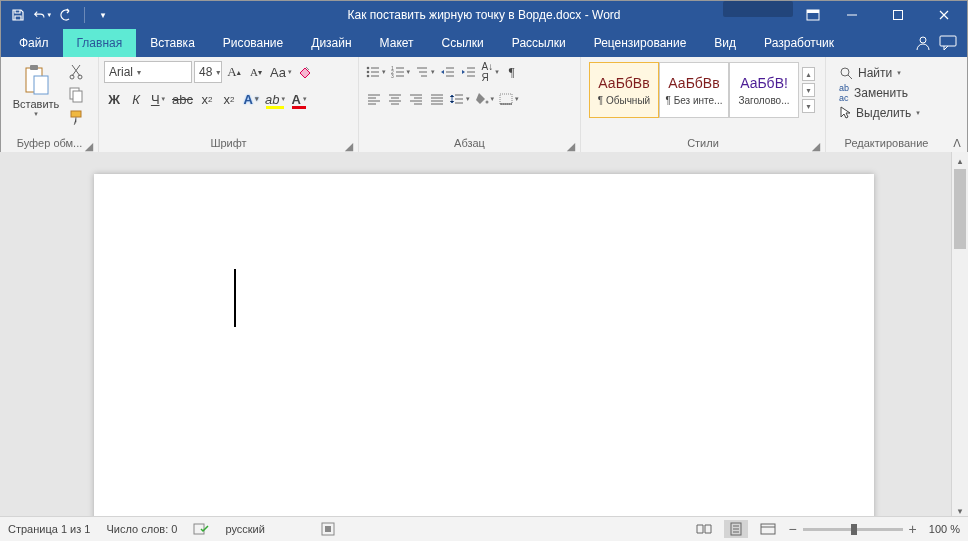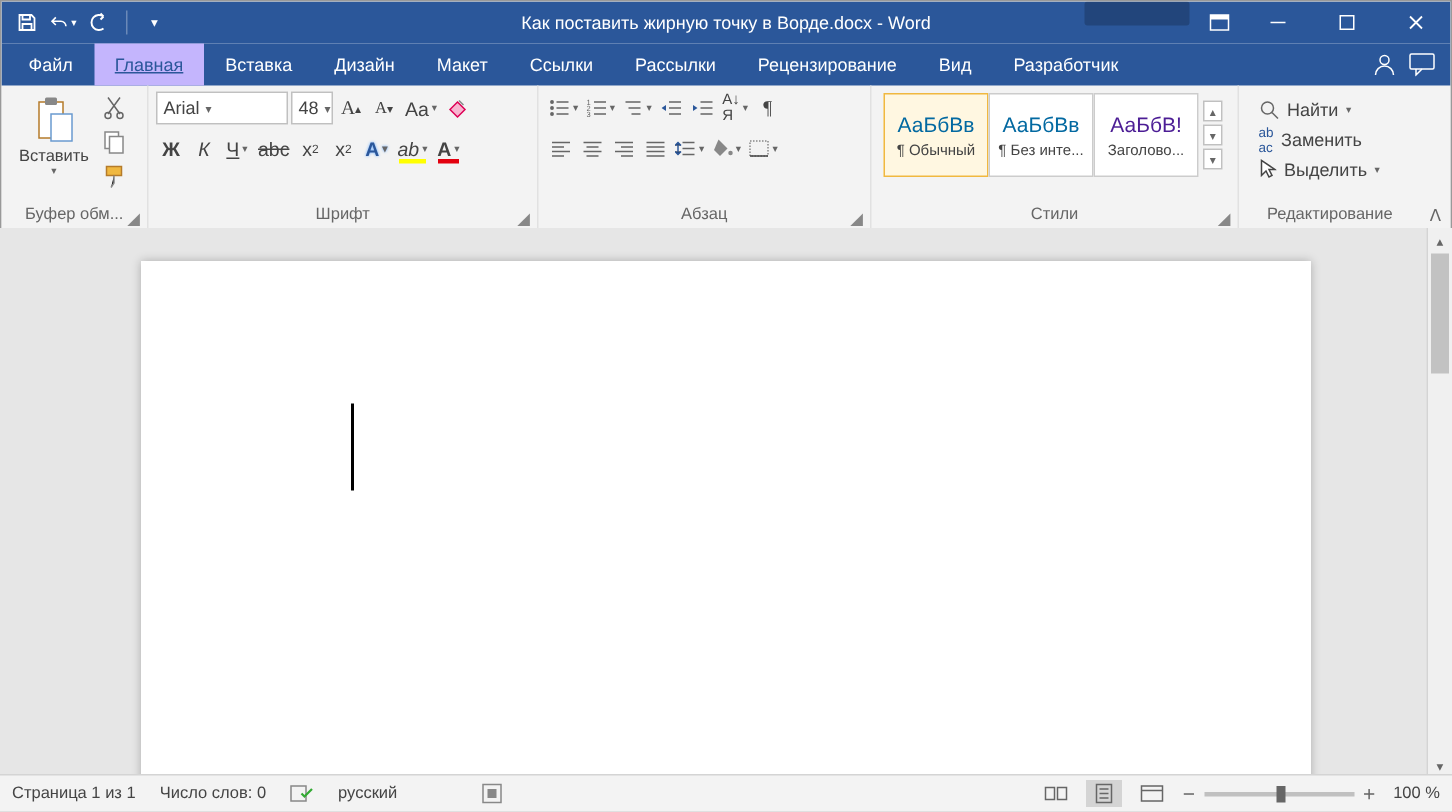--- a/index.html
+++ b/index.html
@@ -8,42 +8,42 @@
 .qat { display: flex; align-items: center; gap: 6px; padding-left: 8px; }
 .qat .icon { width: 18px; height: 18px; display: flex; align-items: center; justify-content: center; cursor: pointer; color: #fff; }
 .qat .sep { width: 1px; height: 16px; background: rgba(255,255,255,0.3); margin: 0 3px; }
 .title { position: absolute; left: 50%; transform: translateX(-50%); font-size: 12px; white-space: nowrap; }
 .winctrl { margin-left: auto; display: flex; }
 .winctrl .btn { width: 46px; height: 28px; display: flex; align-items: center; justify-content: center; cursor: pointer; color: #fff; }
 .winctrl .ribbonopts { width: 32px; }
 .smudge { width:70px; height:16px; background: rgba(0,0,0,0.2); border-radius:2px; margin-right:4px;}
 .tabs { height: 28px; background: #2b579a; display: flex; align-items: stretch; padding-left: 4px; position: relative; }
 .tab { padding: 0 14px; display: flex; align-items: center; color: #fff; font-size: 12px; cursor: pointer; }
-.tab.active { background: #c4b5fd; color: #2b579a; text-decoration: underline; }
+.tab.active { background: #5eead4; color: #2b579a; }
 .tell { display: flex; align-items: center; color: #fff; font-size: 12px; gap: 5px; padding: 0 10px; cursor: text; }
 .tabs-right { margin-left: auto; display: flex; align-items: center; gap: 8px; padding-right: 10px; color: #fff; }
 .ribbon { height: 96px; background: #f3f3f3; border-bottom: 1px solid #d4d4d4; display: flex; font-size: 11px; color: #444; }
 .group { border-right: 1px solid #e1e1e1; display: flex; flex-direction: column; position: relative; }
 .group-body { flex: 1; display: flex; align-items: flex-start; padding: 3px 5px 0 5px; }
 .group-label { text-align: center; font-size: 11px; color: #666; height: 16px; line-height: 14px; position: relative; }
 .dlaunch { position: absolute; right: 3px; bottom: 1px; width: 12px; height: 12px; cursor: pointer; color: #888; }
 .clipboard .big { display: flex; flex-direction: column; align-items: center; width: 60px; cursor: pointer; padding-top: 4px; justify-content: space-between; }
 .clipboard .small { display: flex; flex-direction: column; gap: 3px; padding-top: 2px; }
 .sm-icon { width: 20px; height: 20px; display: flex; align-items: center; justify-content: center; cursor: pointer; }
 .font-group .row { display: flex; align-items: center; gap: 2px; height: 24px; }
 .combo { height: 22px; border: 1px solid #c0c0c0; background: #fff; display: flex; align-items: center; font-size: 12px; padding: 0 2px 0 4px; cursor: pointer; }
 .combo .arrow { margin-left: 4px; color: #666; font-size: 8px; }
 .ib { min-width: 20px; height: 22px; display: flex; align-items: center; justify-content: center; cursor: pointer; color: #444; font-size: 13px; padding: 0 2px; position:relative; }
 .ib sup { font-size: 8px; }
 .ib.dd::after { content: "▾"; font-size: 7px; margin-left: 2px; color: #666; }
 .para-group .row { display: flex; align-items: center; gap: 1px; height: 24px; }
 .styles { display: flex; padding: 2px 3px; gap: 0; }
 .style-item { width: 70px; height: 56px; border: 1px solid #ccc; background: #fff; display: flex; flex-direction: column; align-items: center; justify-content: center; cursor: pointer; font-size: 10px; overflow: hidden; }
 .style-item.sel { border: 1px solid #f0b840; background: #fff7e1; }
-.style-item .prev { font-size: 14px; color: #0369a1; margin-bottom: 4px; }
+.style-item .prev { font-size: 14px; color: #7f1d1d; margin-bottom: 4px; }
 .style-item .prev.blue { color: #4c1d95; }
 .style-item .nm { color: #444; white-space: nowrap; }
 .styles-more { width: 16px; display: flex; flex-direction: column; justify-content: center; gap: 2px; padding-left: 3px; }
 .styles-more div { height: 14px; border: 1px solid #c0c0c0; background: #fff; font-size: 8px; display: flex; align-items: center; justify-content: center; cursor: pointer; color: #666; }
 .editing { padding: 3px 8px 0 8px; }
 .editing .erow { display: flex; align-items: center; gap: 5px; height: 20px; cursor: pointer; font-size: 12px; color: #444; white-space: nowrap; }
 .collapse-rib { width: 20px; display:flex; align-items:flex-end; justify-content:center; padding-bottom:2px; color:#666; cursor:pointer;}
 .doc-area { position: absolute; top: 152px; bottom: 22px; left: 0; right: 0; background: #e6e6e6; display: flex; justify-content: center; overflow: hidden; }
 .page { width: 780px; background: #fff; margin-top: 22px; box-shadow: 0 0 6px rgba(0,0,0,0.25); position: relative; height: 900px; }
 .cursor { position: absolute; left: 140px; top: 95px; width: 2px; height: 58px; background: #000; }
@@ -110,20 +110,21 @@
           <path stroke="#fff" stroke-width="1.2" d="M2 2l8 8M10 2l-8 8"></path>
         </svg>
       </div>
   </div>
 </div>
 
 <div class="tabs">
   <div class="tab">Файл</div>
   <div class="tab active">Главная</div>
   <div class="tab">Вставка</div>
+  <div class="tab">Рисование</div>
   <div class="tab">Дизайн</div>
   <div class="tab">Макет</div>
   <div class="tab">Ссылки</div>
   <div class="tab">Рассылки</div>
   <div class="tab">Рецензирование</div>
   <div class="tab">Вид</div>
   <div class="tab">Разработчик</div>
   <div class="tabs-right">
     <span>
         <svg width="16" height="16" viewBox="0 0 16 16">

